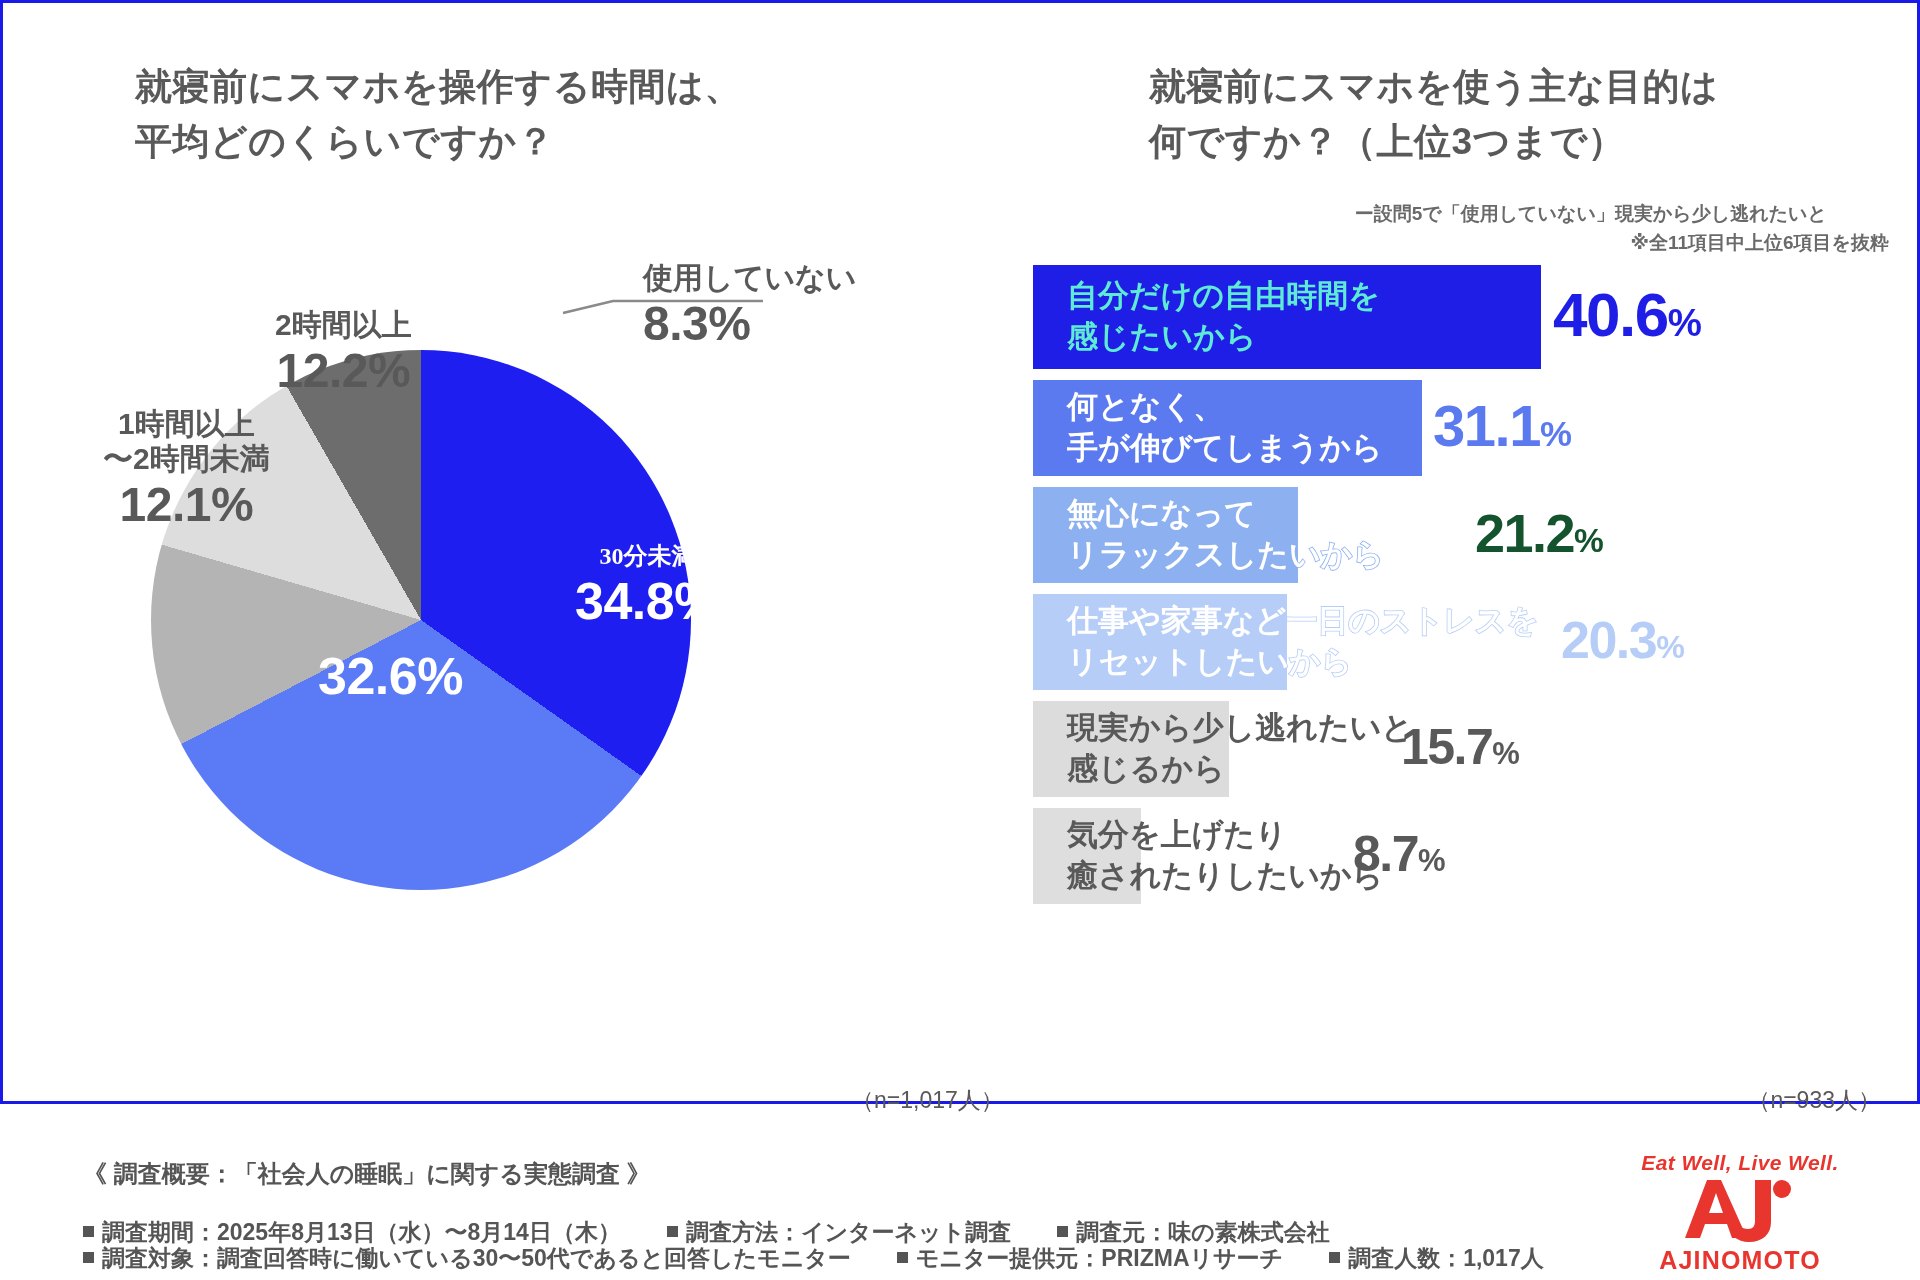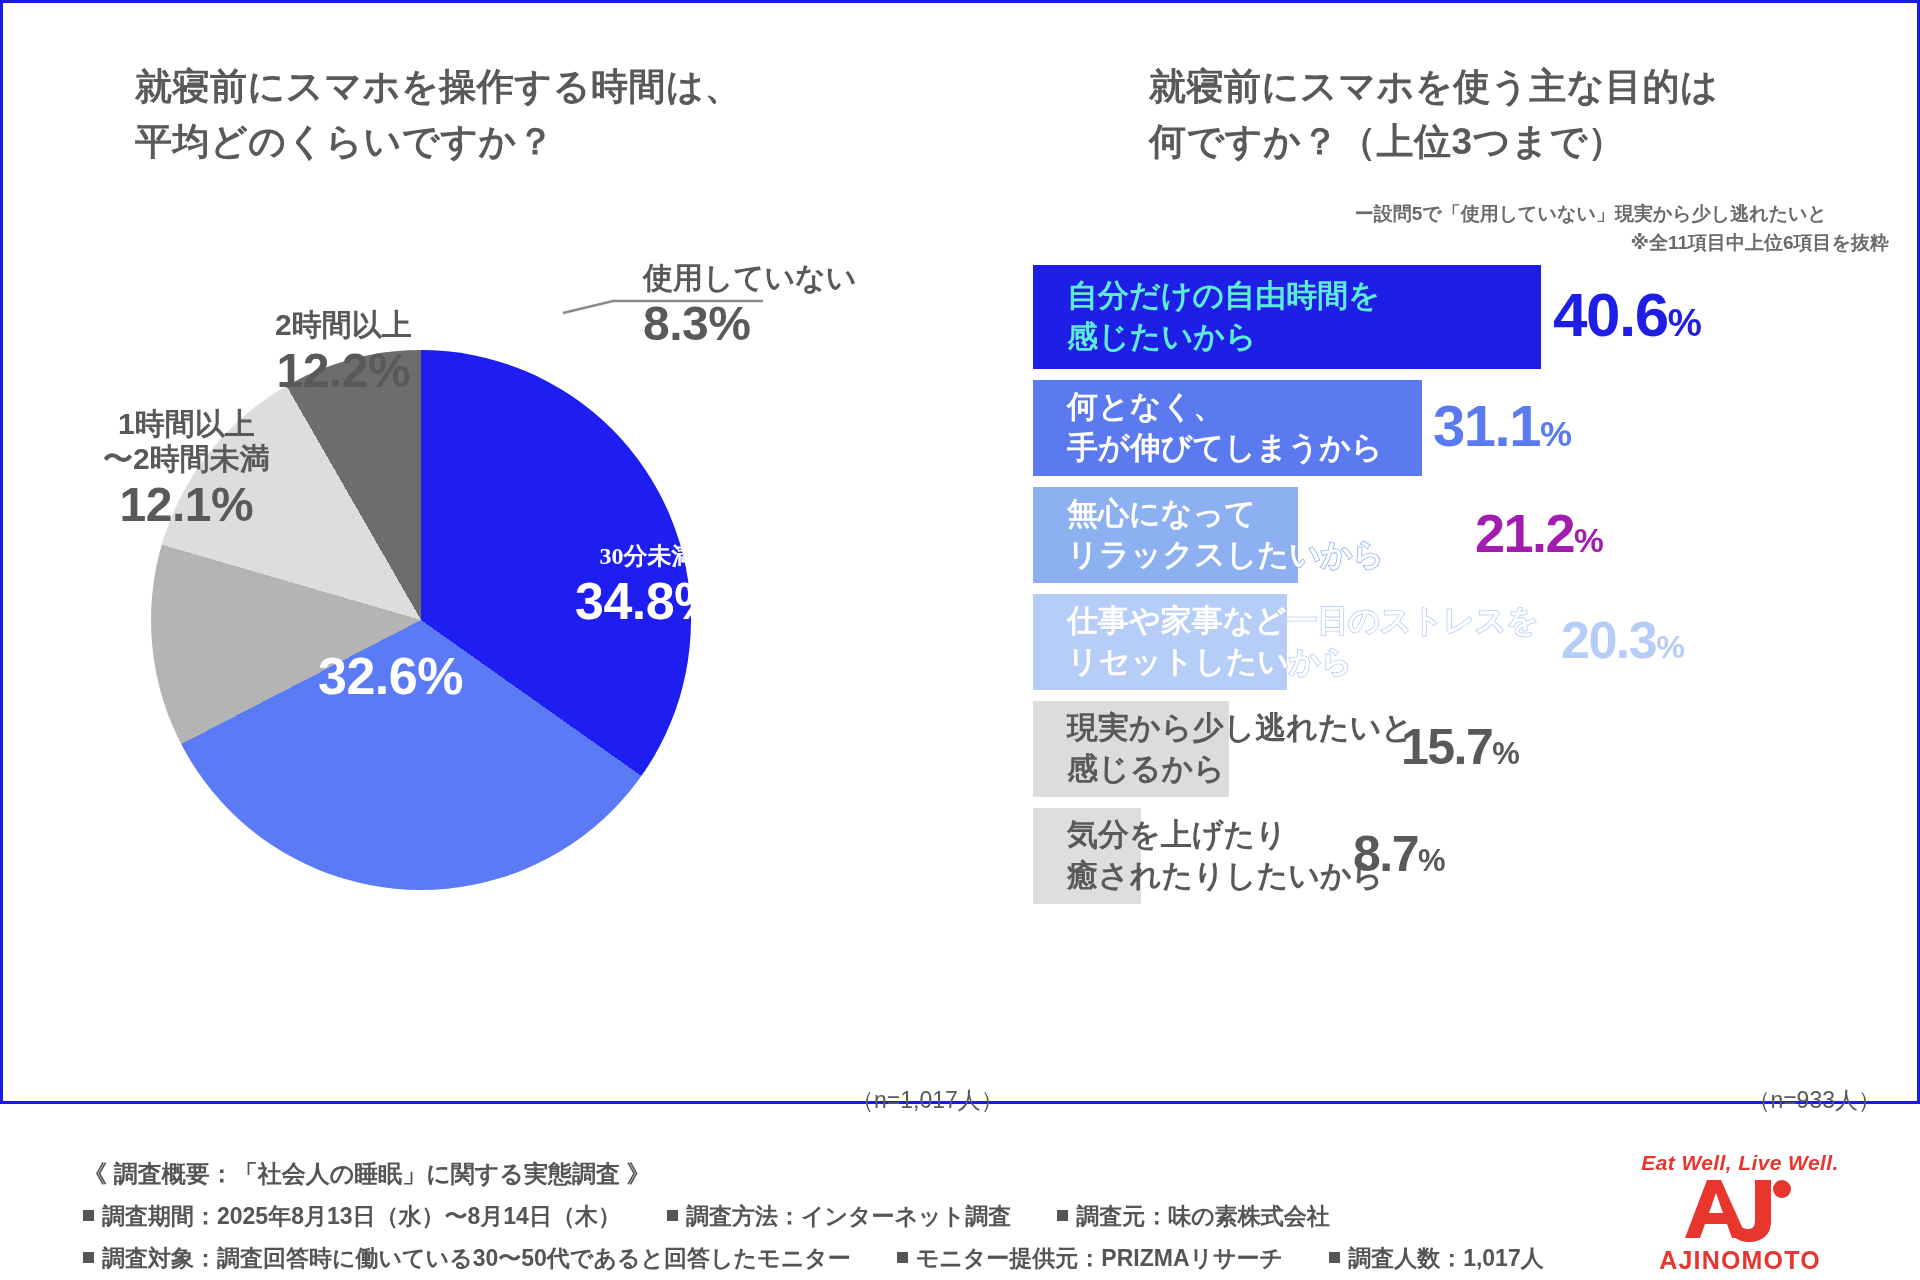--- a/index.html
+++ b/index.html
@@ -100,21 +100,21 @@
   
   #footer { position: absolute; left: 0; top: 1140px; width: 1920px; height: 140px; }
   #survey-head {
     position: absolute; left: 80px; top: 15px;
     font-size: 24px; font-weight: bold; color: #555555; white-space: nowrap;
   }
   .f-line {
     position: absolute; left: 80px;
     font-size: 23px; font-weight: bold; color: #555555; white-space: nowrap;
   }
-  #f1 { top: 58px; }
+  #f1 { top: 74px; }
   #f2 { top: 100px; }
   .f-item { display: inline-block; }
   .f-sq { display: inline-block; width: 11px; height: 11px; background: #555555; margin-right: 8px; vertical-align: 3px; }
   .f-gap { display: inline-block; width: 46px; }
 
   
   #logo { position: absolute; right: 58px; top: 8px; width: 250px; height: 122px; text-align: center; }
   #logo-tag {
     font-size: 21px; font-weight: bold; color: #e8352e;
     letter-spacing: 0.4px; margin-bottom: 1px; font-style: italic;
@@ -198,21 +198,21 @@
           </div>
           <div class="bar-value" style="color: rgb(91, 122, 240); font-size: 58px; left: 400px; top: 12.04px;"><span>31.1</span><span class="pct">%</span></div>
         </div>
         <div class="bar-row" style="height: 96px;">
           <div class="bar" style="width: 265px; height: 96px; background: rgb(140, 176, 240);">
             <div class="bar-label" style="color: rgb(255, 255, 255); -webkit-text-stroke: 1.6px rgb(140, 176, 240); paint-order: stroke;">
               <div>無心になって</div>
               <div>リラックスしたいから</div>
             </div>
           </div>
-          <div class="bar-value" style="color: #a21caf; font-size: 54px; left: 442px; top: 14.52px;"><span>21.2</span><span class="pct">%</span></div>
+          <div class="bar-value" style="color: #14532d; font-size: 54px; left: 442px; top: 14.52px;"><span>21.2</span><span class="pct">%</span></div>
         </div>
         <div class="bar-row" style="height: 96px;">
           <div class="bar" style="width: 254px; height: 96px; background: rgb(182, 205, 247);">
             <div class="bar-label" style="color: rgb(255, 255, 255); -webkit-text-stroke: 1.6px rgb(182, 205, 247); paint-order: stroke;">
               <div>仕事や家事など一日のストレスを</div>
               <div>リセットしたいから</div>
             </div>
           </div>
           <div class="bar-value" style="color: rgb(182, 205, 247); font-size: 52px; left: 528px; top: 15.76px;"><span>20.3</span><span class="pct">%</span></div>
         </div>

